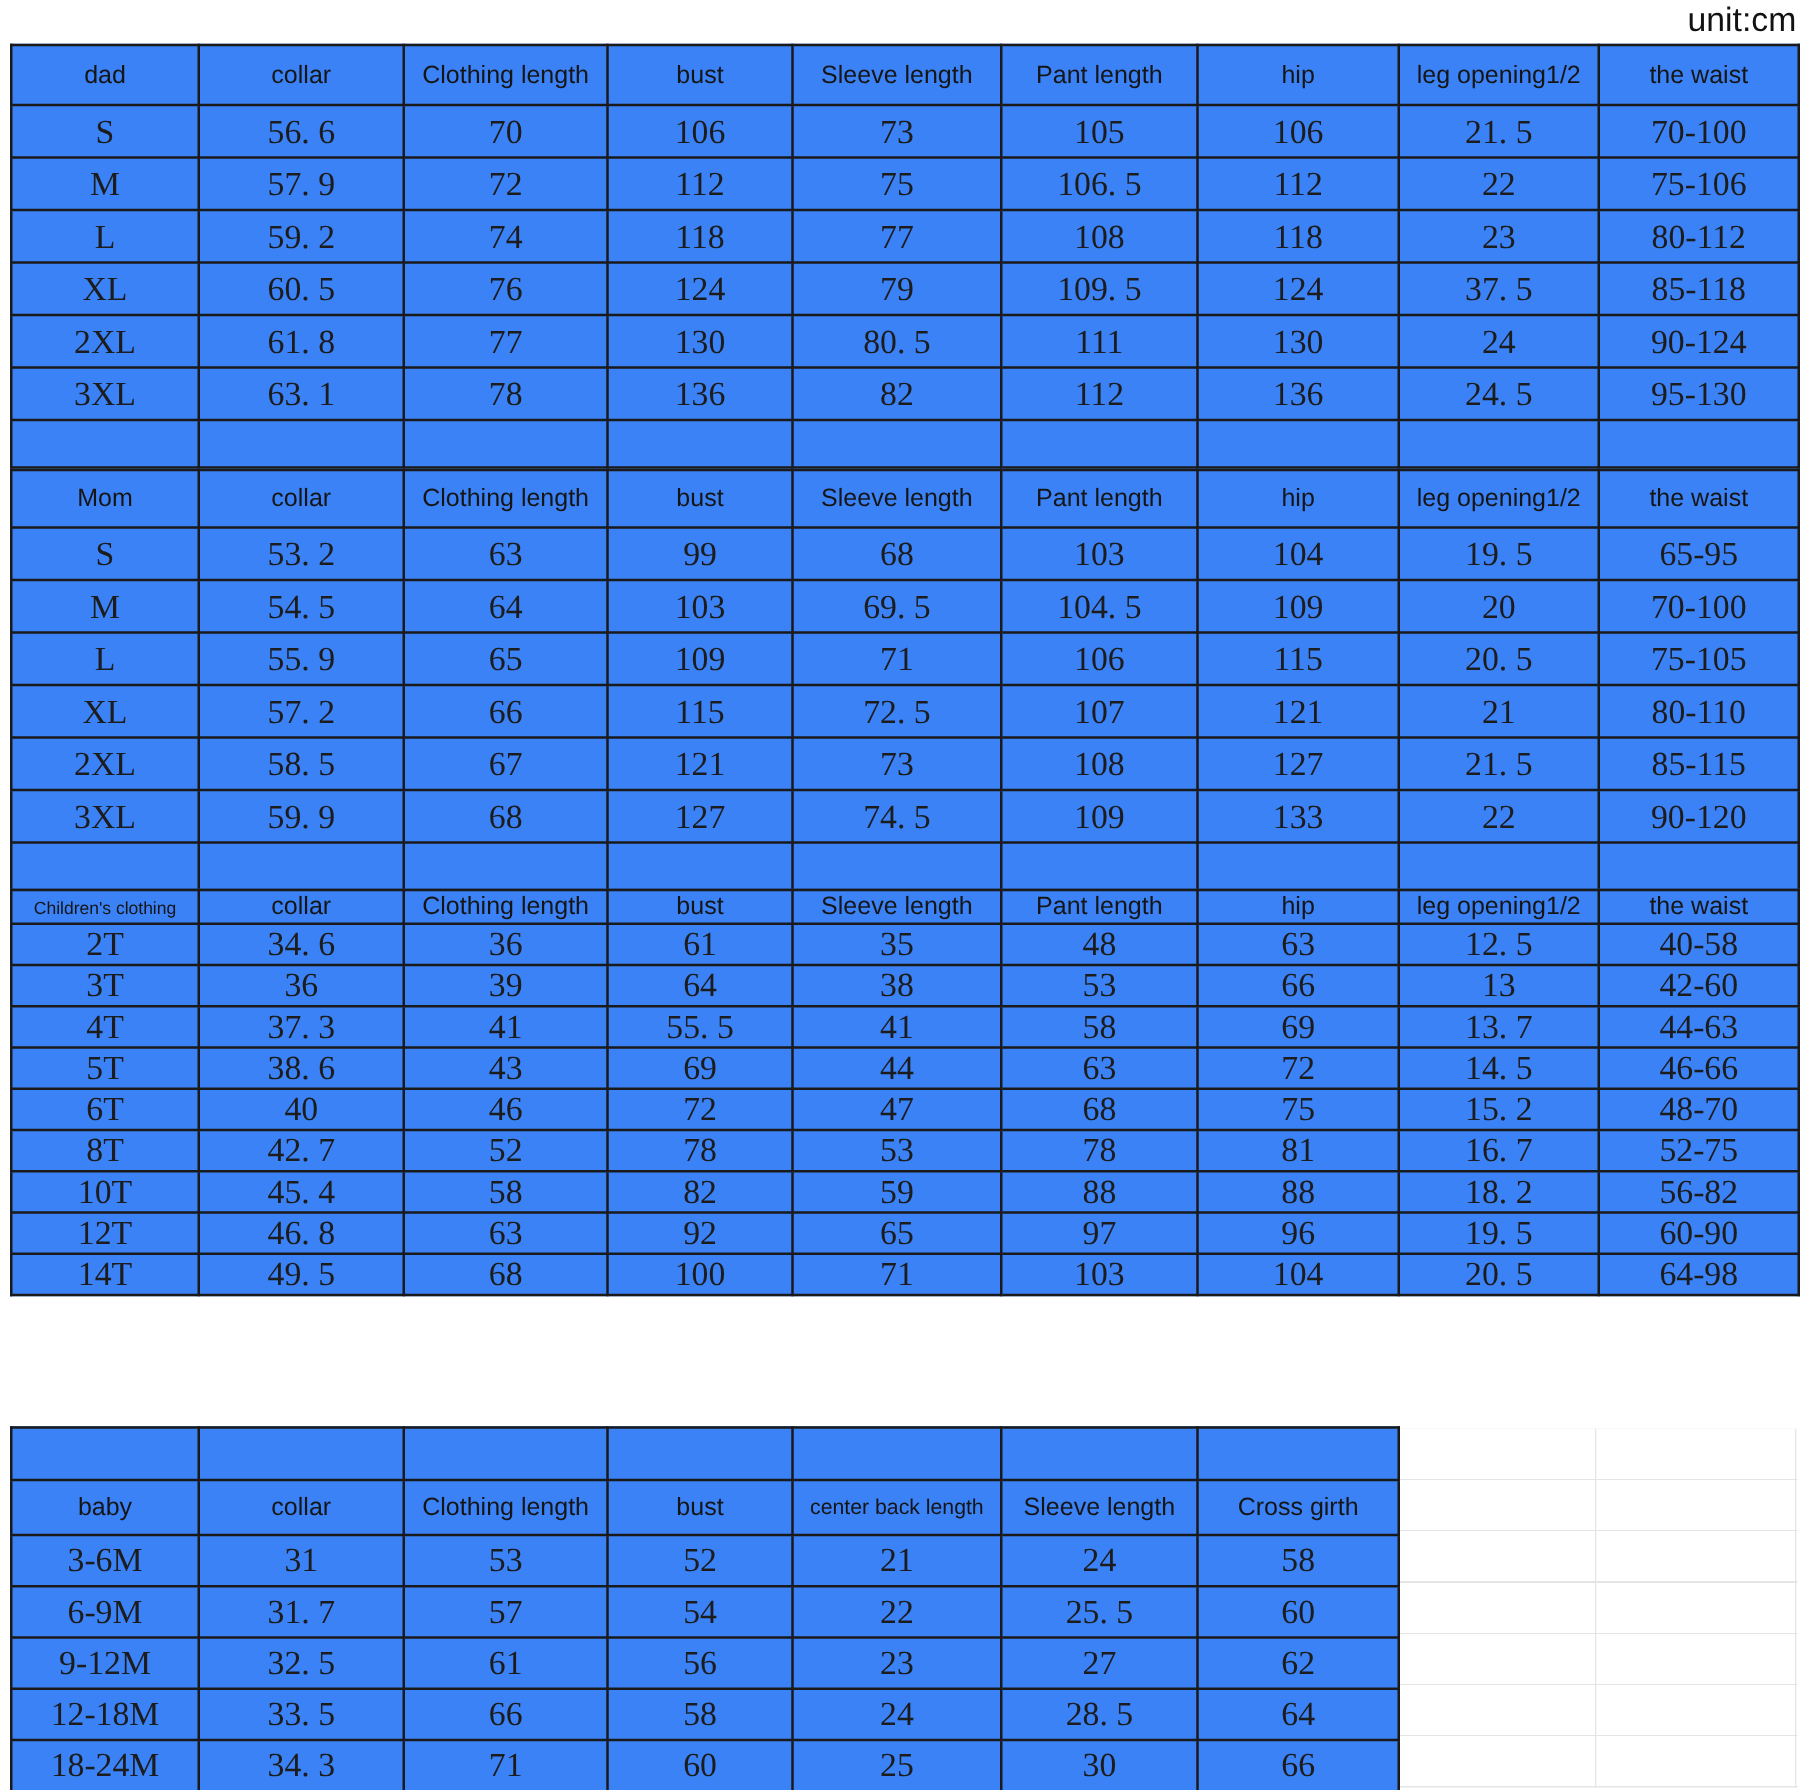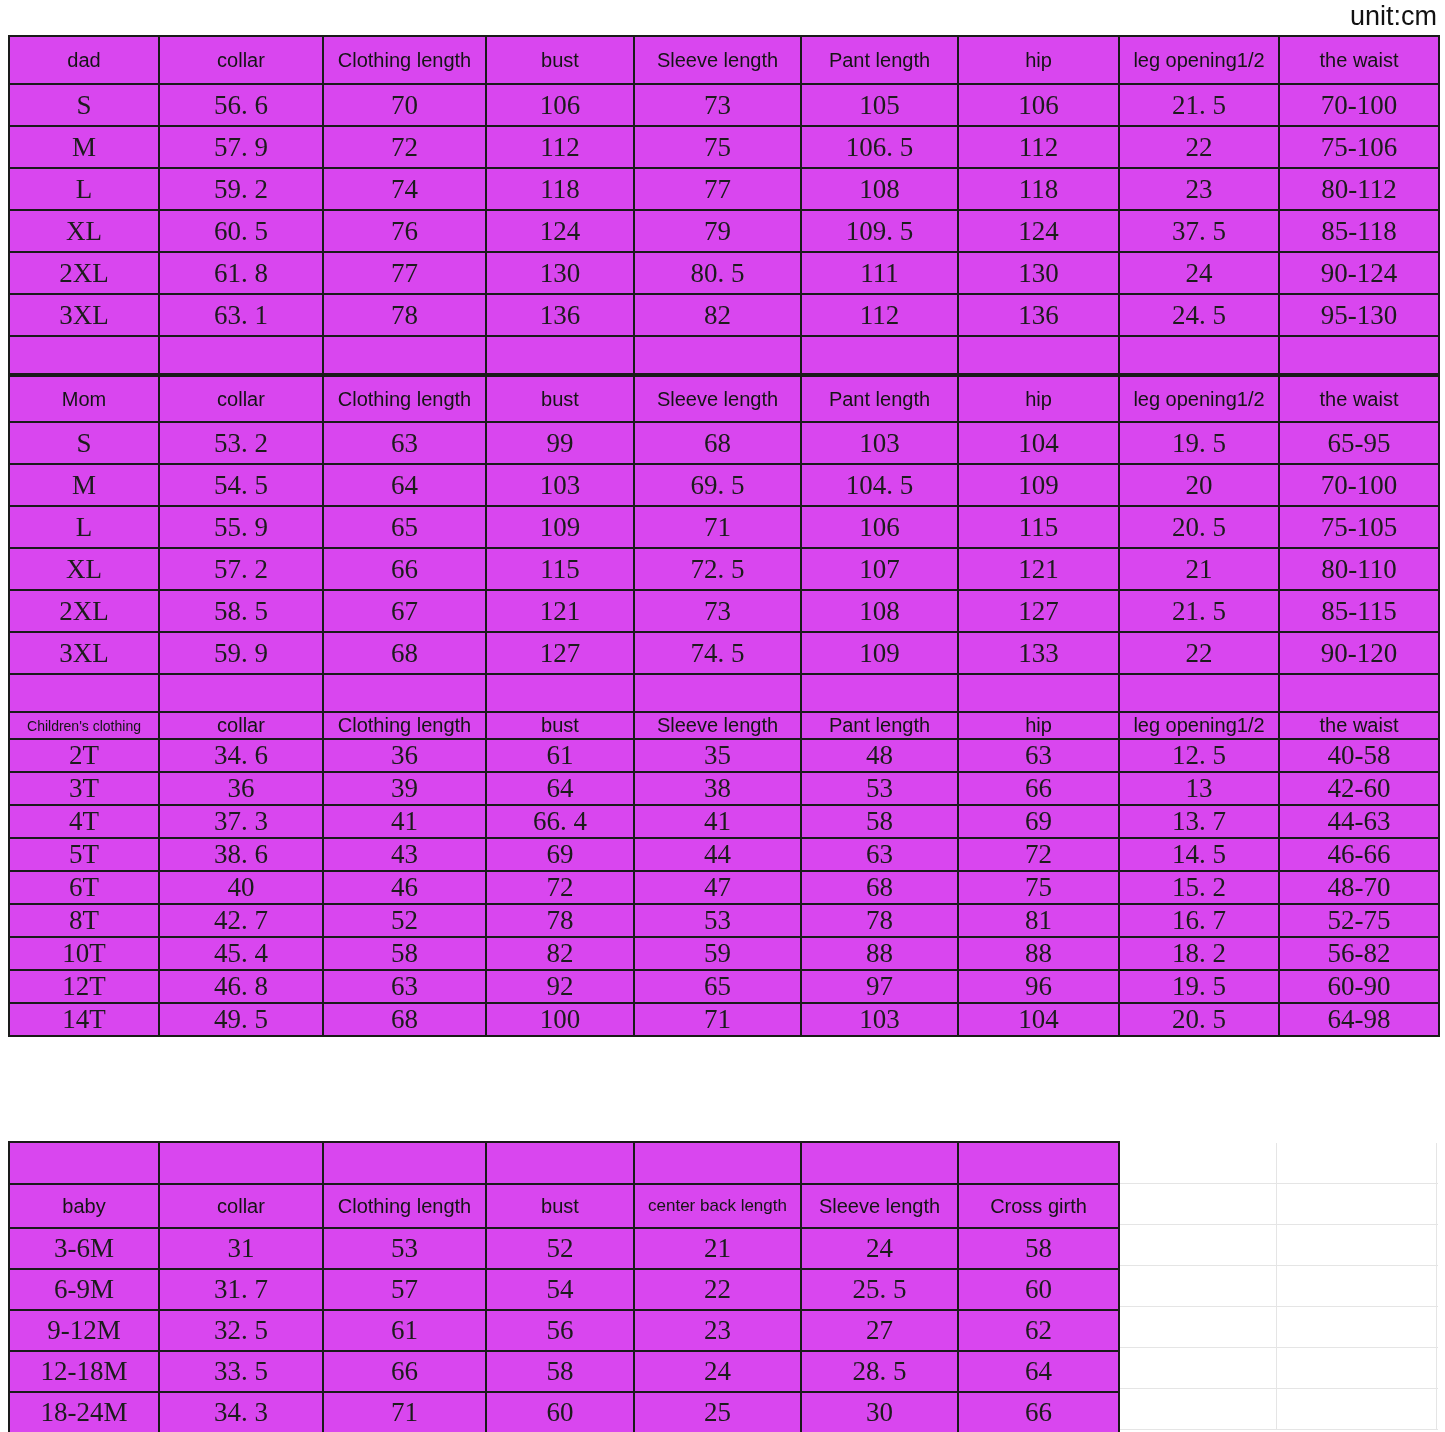--- a/index.html
+++ b/index.html
@@ -7,21 +7,21 @@
     width:1445px;height:1432px;background:#ffffff;overflow:hidden;
     font-family:"Liberation Sans",sans-serif;position:relative;
   }
   .sheet{position:absolute;inset:0;}
   .unit{
     position:absolute;top:1px;right:8px;
     font:400 27px "Liberation Sans",sans-serif;color:#121212;
   }
   table{
     position:absolute;left:8px;border-collapse:collapse;table-layout:fixed;
-    background:#d946ef;
+    background:#3b82f6;
   }
   #t-dad{top:35px;width:1430px;}
   #t-mom{top:375px;width:1430px;}
   #t-children{top:711px;width:1430px;}
   #t-baby{top:1141px;width:1110px;}
   col.c0{width:150px}col.c1{width:164px}col.c2{width:163px}
   col.c3{width:148px}col.c4{width:167px}col.c5{width:157px}
   col.c6{width:161px}col.c7{width:160px}col.c8{width:160px}
   th,td{
     border:2px solid #1a1a1a;text-align:center;vertical-align:middle;
@@ -306,21 +306,21 @@
           <td>38</td>
           <td>53</td>
           <td>66</td>
           <td>13</td>
           <td>42-60</td>
         </tr>
         <tr>
           <td>4T</td>
           <td>37. 3</td>
           <td>41</td>
-          <td>66. 4</td>
+          <td>55. 5</td>
           <td>41</td>
           <td>58</td>
           <td>69</td>
           <td>13. 7</td>
           <td>44-63</td>
         </tr>
         <tr>
           <td>5T</td>
           <td>38. 6</td>
           <td>43</td>

